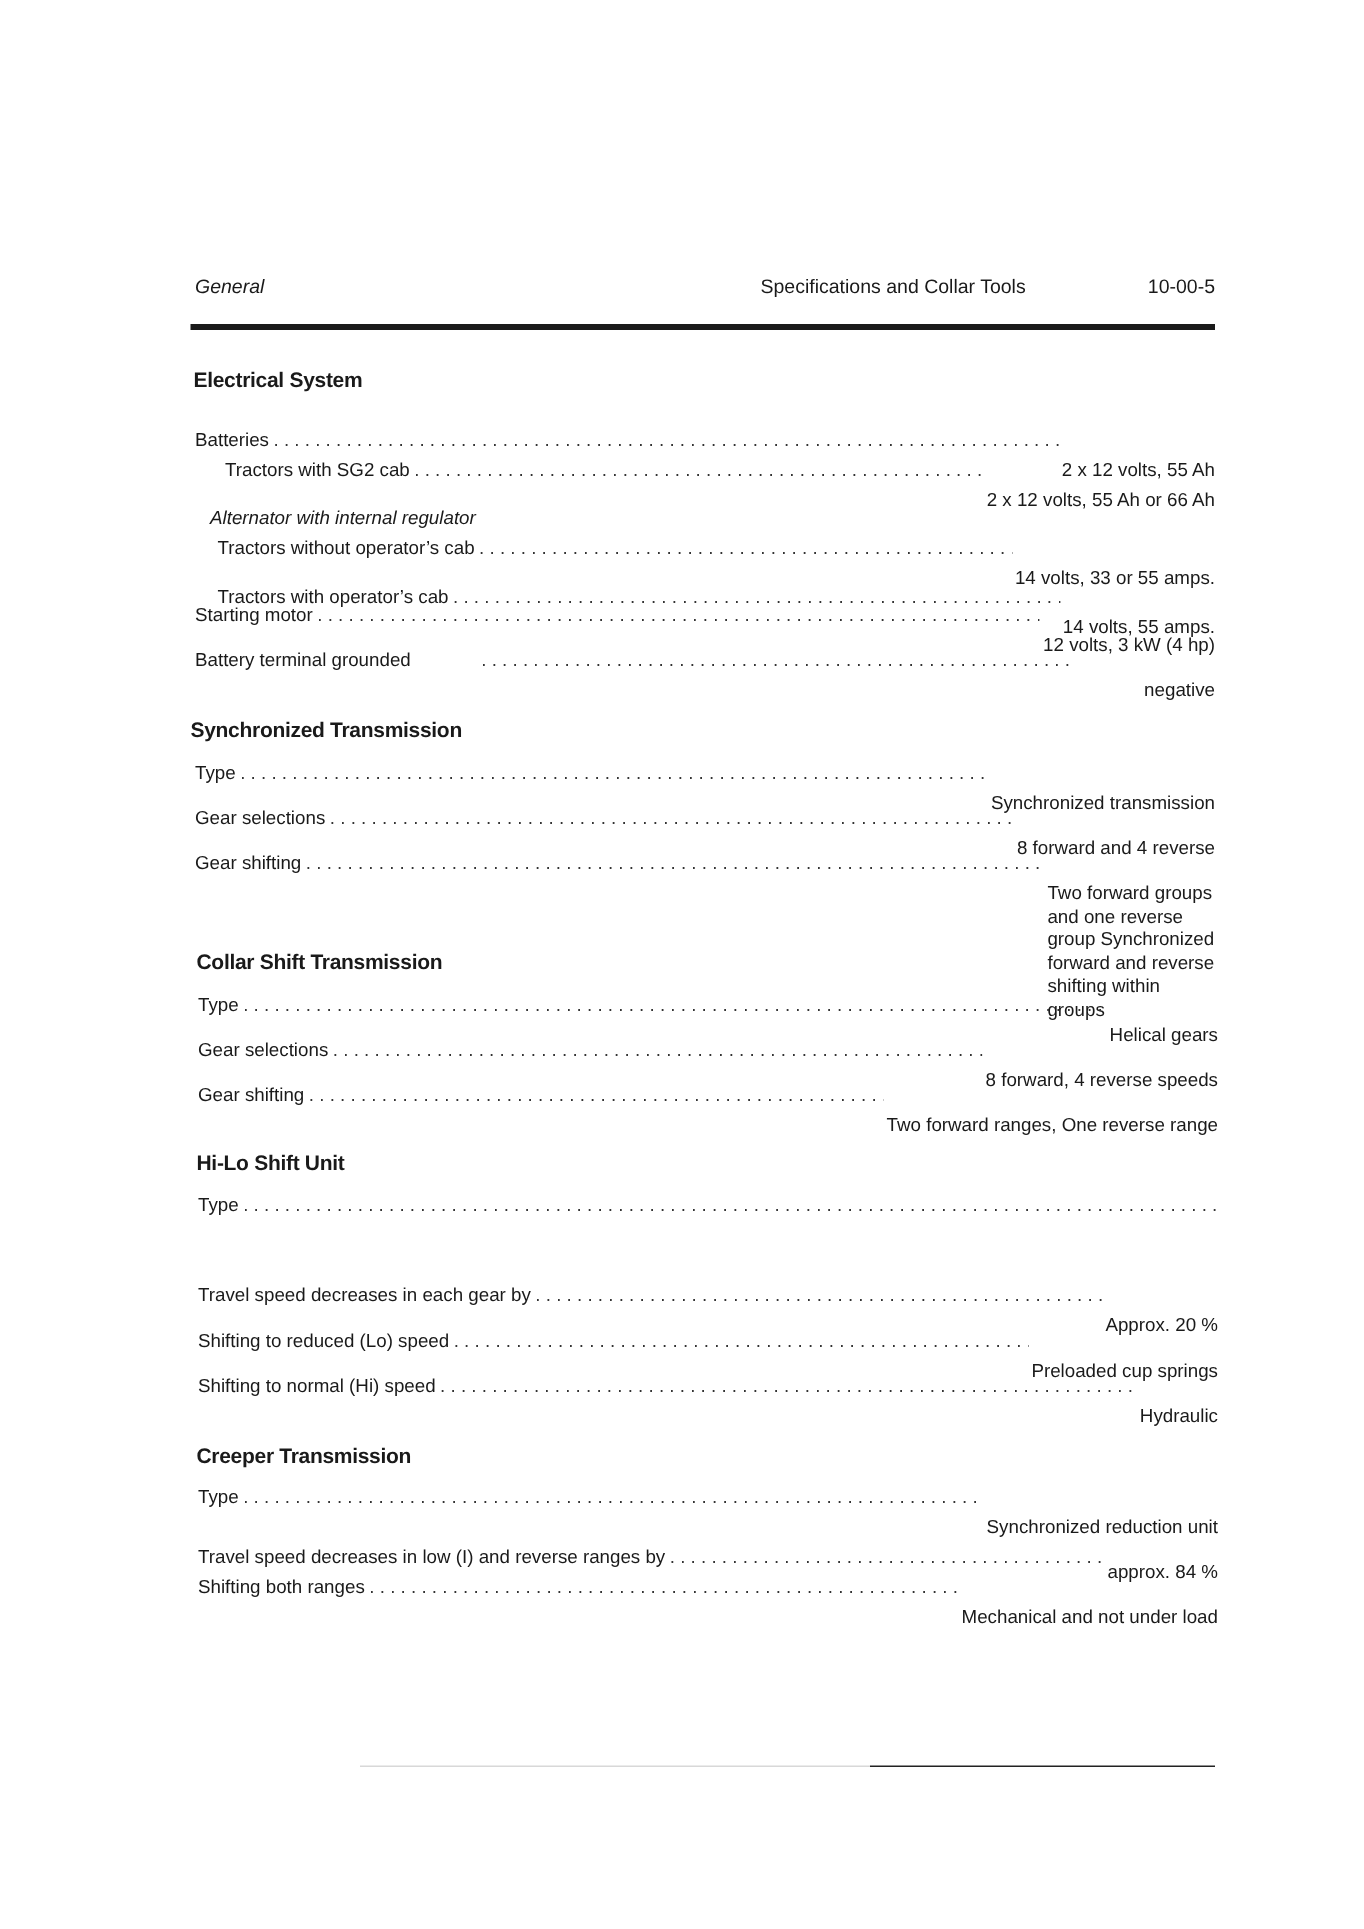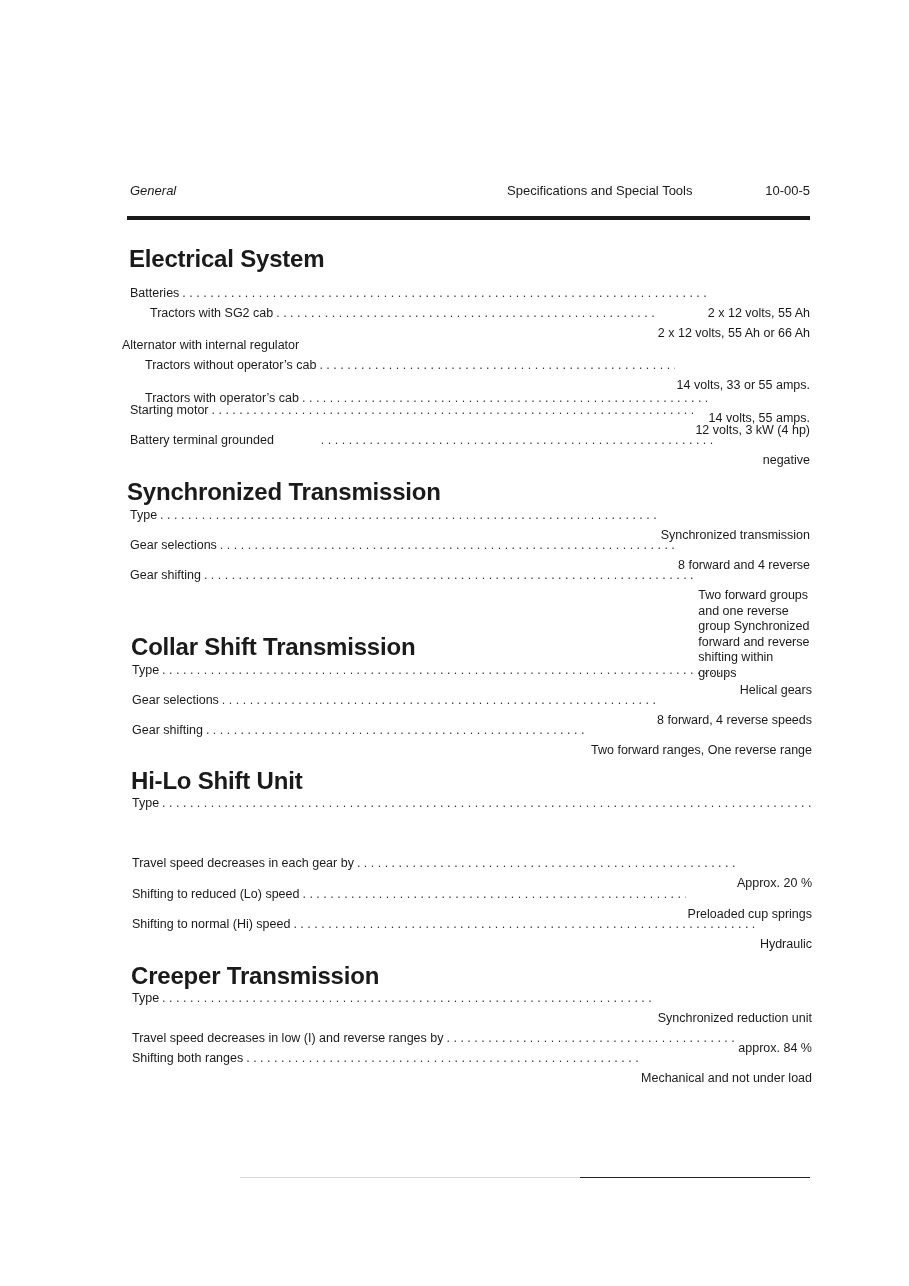--- a/index.html
+++ b/index.html
@@ -10,55 +10,55 @@
   }
   .page { position: absolute; left: 0; top: 0; width: 819px; height: 1286px; }
   .header { position: absolute; top: 183px; left: 130px; width: 680px; height: 20px; font-size: 13px; }
   .header .left { position: absolute; left: 0; top: 0; font-style: italic; }
   .header .mid { position: absolute; left: 377px; top: 0; font-weight: normal; }
   .header .right { position: absolute; right: 0; top: 0; }
   .rule-top { position: absolute; top: 216px; left: 127px; width: 683px; height: 4px; background: #1a1a1a; }
   .rule-bottom { position: absolute; top: 1177px; left: 580px; width: 230px; height: 1px; background: #222; }
   .rule-bottom-faint { position: absolute; top: 1177px; left: 240px; width: 340px; height: 1px; background: #d8d8d8; }
 
-  .section-title { position: absolute; font-weight: bold; font-size: 24px; letter-spacing: -0.2px; }
+  .section-title { position: absolute; font-weight: bold; font-size: 14px; letter-spacing: -0.2px; }
   .row { position: absolute; font-size: 12.5px; display: flex; align-items: flex-start; line-height: 15.5px; }
   .row .label { white-space: nowrap; padding-right: 3px; }
   .row .dots { flex: 1 1 auto; overflow: hidden; white-space: nowrap; letter-spacing: 3.2px; color: #333; }
   .row .dots::before { content: ". . . . . . . . . . . . . . . . . . . . . . . . . . . . . . . . . . . . . . . . . . . . . . . . . . . . . . . . . . . . . . . . . . . . . . . . . . . . . . . . . . . . . . . . . . . . . . . . . . . . . . . . . . . . . . . . . . . . . . . . . . . . . . . . . . . . . . . . . . . . . . . . . . . . . . . . . . . . . . . . . . . . . . . . . . . . . . . "; letter-spacing: 0; }
   .row .value { white-space: nowrap; padding-left: 2px; text-align: right; margin-top: 20px; }
   .row .value.multi { white-space: normal; text-align: left; width: 275px; }
   .plain { position: absolute; font-size: 12.5px; }
 </style>
 </head>
 <body>
 
 <div class="page">
 
   <div class="header">
     <span class="left">General</span>
-    <span class="mid">Specifications and Special Tools</span>
+    <span class="mid">Specifications and Collar Tools</span>
     <span class="right">10-00-5</span>
   </div>
   <div class="rule-top"></div>
 
   <div class="section-title" style="left:129px; top:245px;">Electrical System</div>
 
   <div class="row" style="left:130px; top:286px; width:680px;">
     <span class="label">Batteries</span>
       <span class="dots"></span>
       <span class="value">2 x 12 volts, 55 Ah</span>
   </div>
   <div class="row" style="left:150px; top:306px; width:660px;">
     <span class="label">Tractors with SG2 cab</span>
       <span class="dots"></span>
       <span class="value">2 x 12 volts, 55 Ah or 66 Ah</span>
   </div>
 
-  <div class="plain" style="left:122px; top:338px;">Alternator with internal regulator</div>
+  <div class="plain" style="left:140px; top:338px;font-style:italic;">Alternator with internal regulator</div>
 
   <div class="row" style="left:145px; top:358px; width:665px;">
     <span class="label">Tractors without operator’s cab</span>
       <span class="dots"></span>
       <span class="value">14 volts, 33 or 55 amps.</span>
   </div>
   <div class="row" style="left:145px; top:391px; width:665px;">
     <span class="label">Tractors with operator’s cab</span>
       <span class="dots"></span>
       <span class="value">14 volts, 55 amps.</span>

